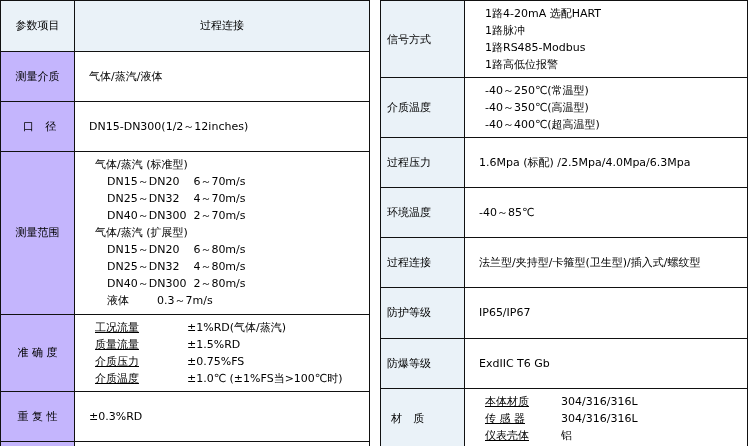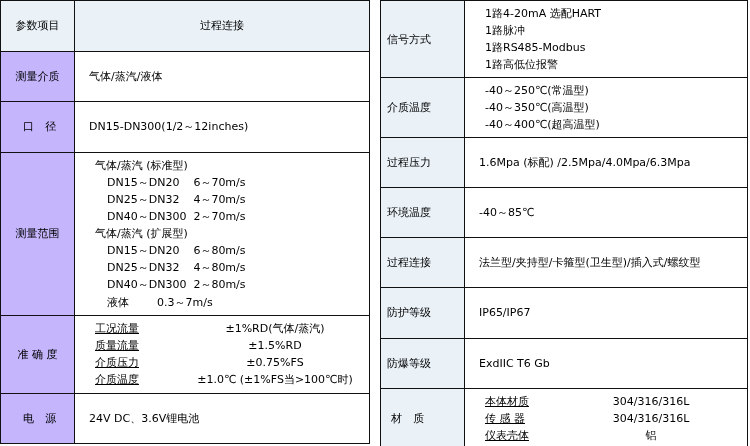--- a/index.html
+++ b/index.html
@@ -78,21 +78,20 @@
   .pair {
     display: flex;
   }
   .pair .k {
     width: 92px;
     flex: 0 0 92px;
     text-decoration: underline;
   }
   .pair .v {
     flex: 1 1 auto;
-    text-align: center;
   }
   .pair-wide .k {
     width: 76px;
     flex: 0 0 76px;
   }
   .cellpad {
     padding-top: 4px;
     padding-bottom: 4px;
   }
 </style>
@@ -148,20 +147,24 @@
             <span class="k">介质压力</span>
             <span class="v">±0.75%FS</span>
           </div>
           <div class="pair indent">
             <span class="k">介质温度</span>
             <span class="v">±1.0℃ (±1%FS当&gt;100℃时)</span>
           </div>
         </td>
       </tr>
       <tr>
+        <td class="lbl">重 复 性</td>
+        <td class="val indent">±0.3%RD</td>
+      </tr>
+      <tr>
         <td class="lbl spaced">电  源</td>
         <td class="val indent">24V DC、3.6V锂电池</td>
       </tr>
     </tbody>
   </table>
 
   <table class="right-table">
     <colgroup>
         <col style="width:84px">
         <col>

